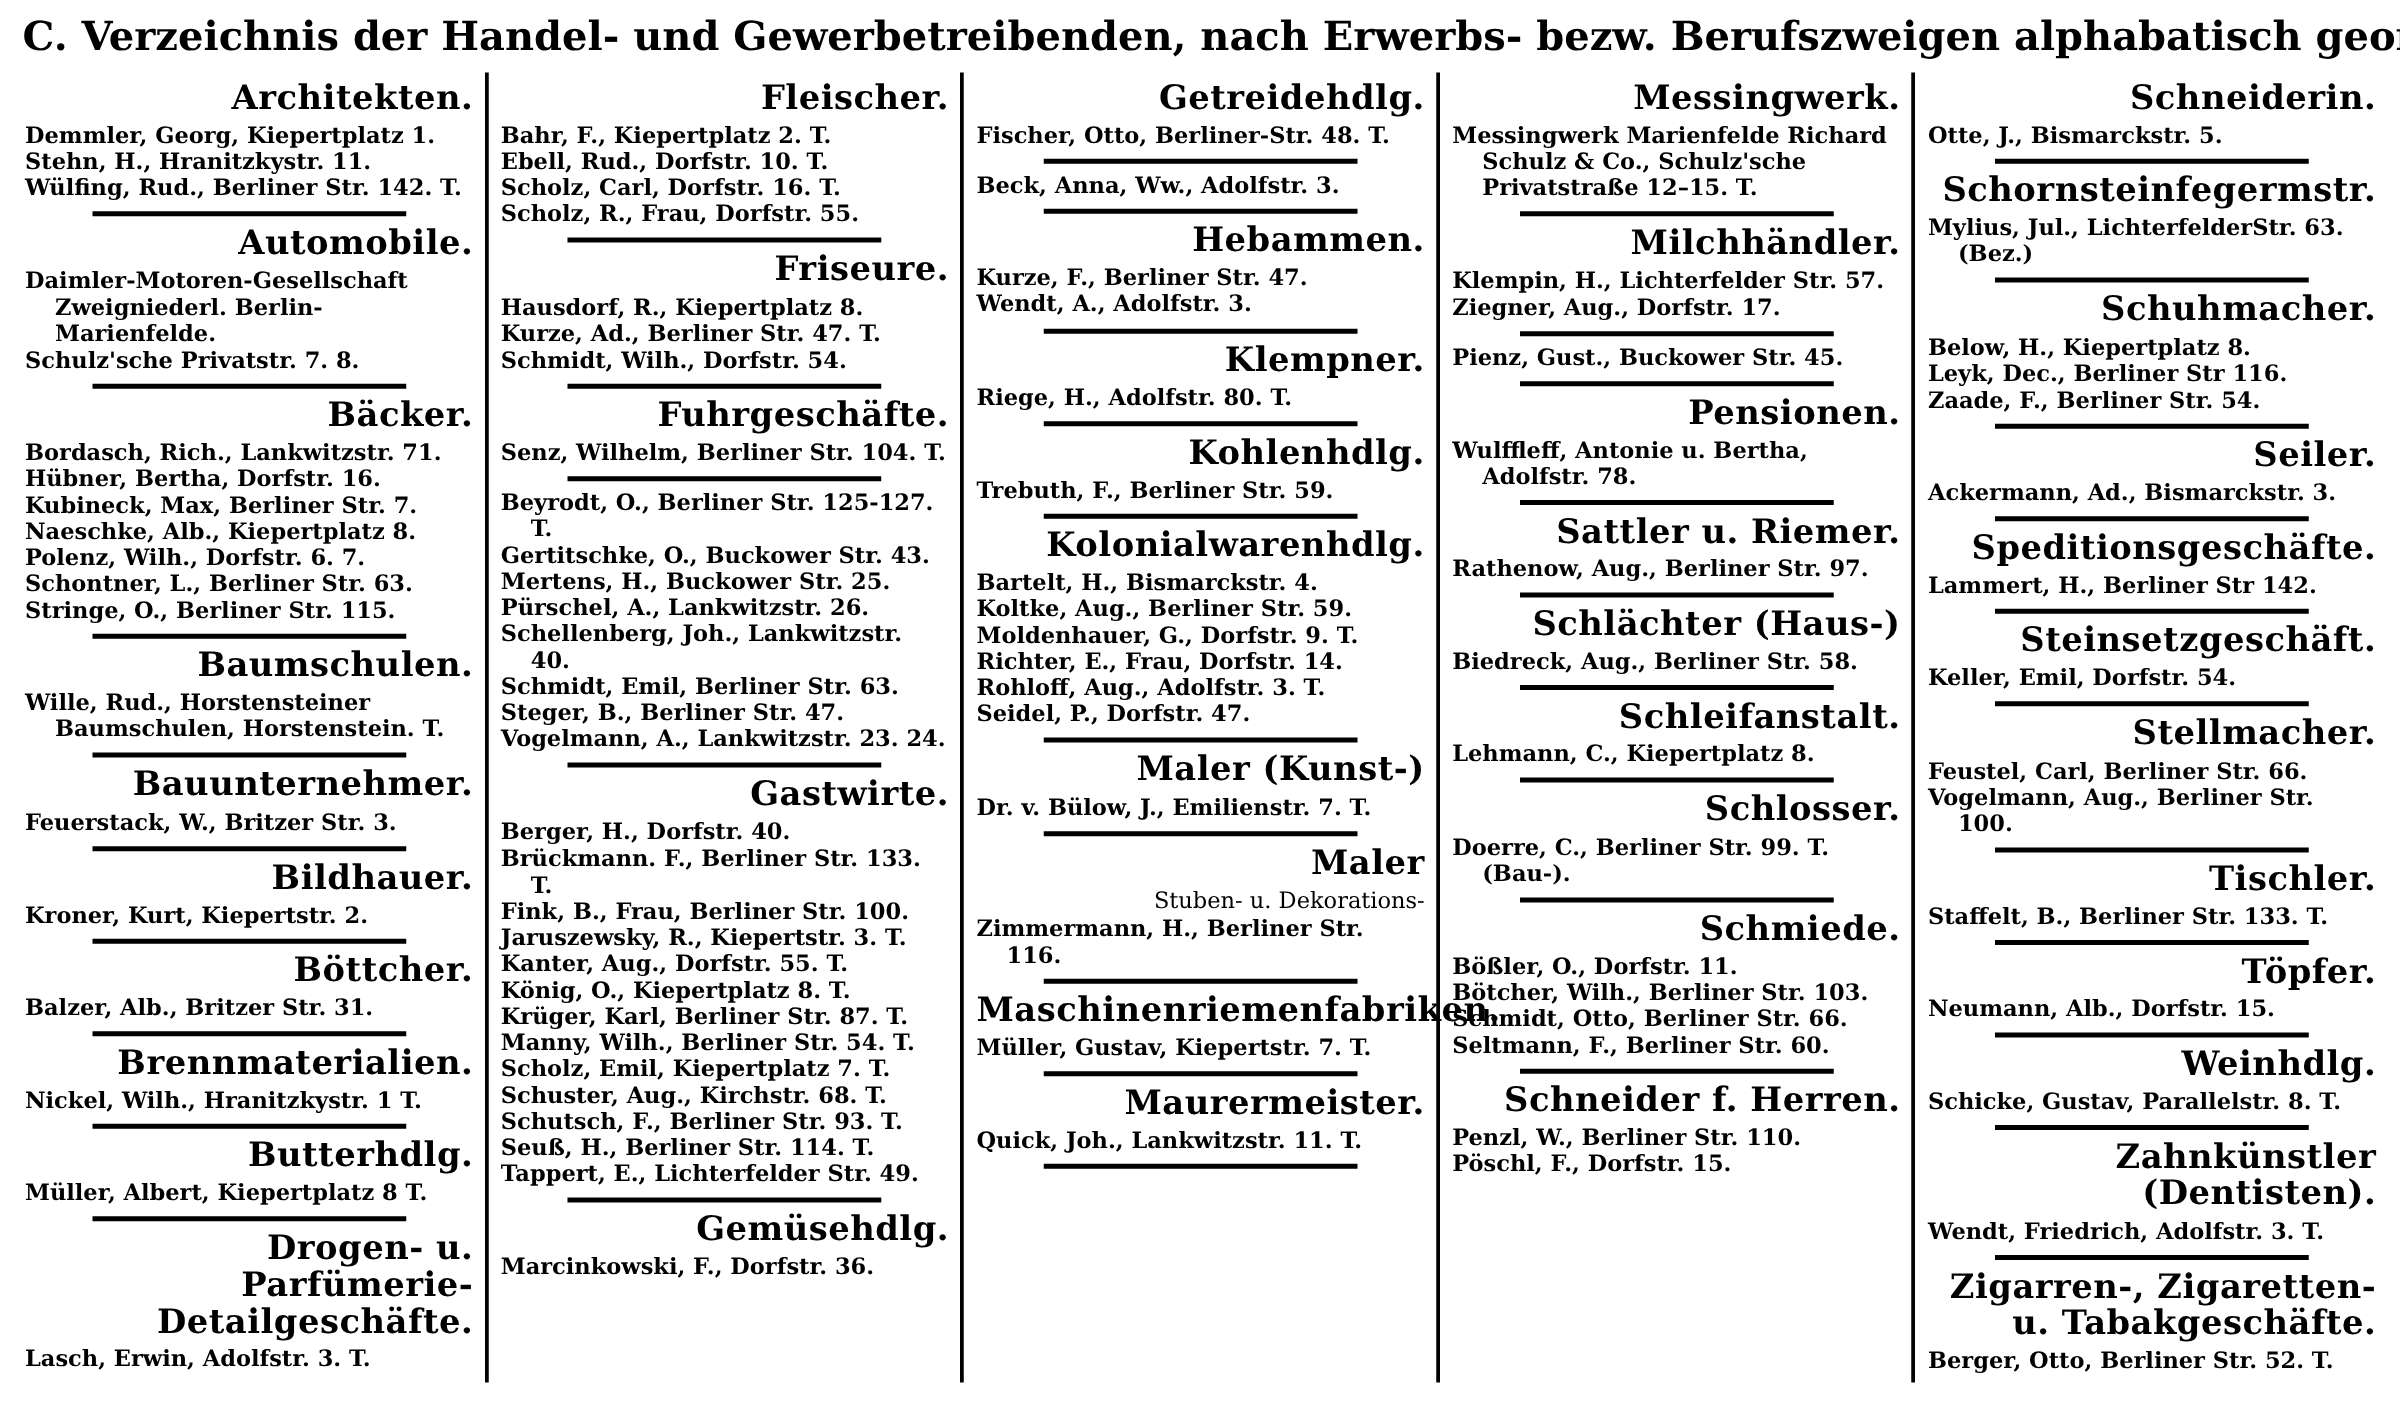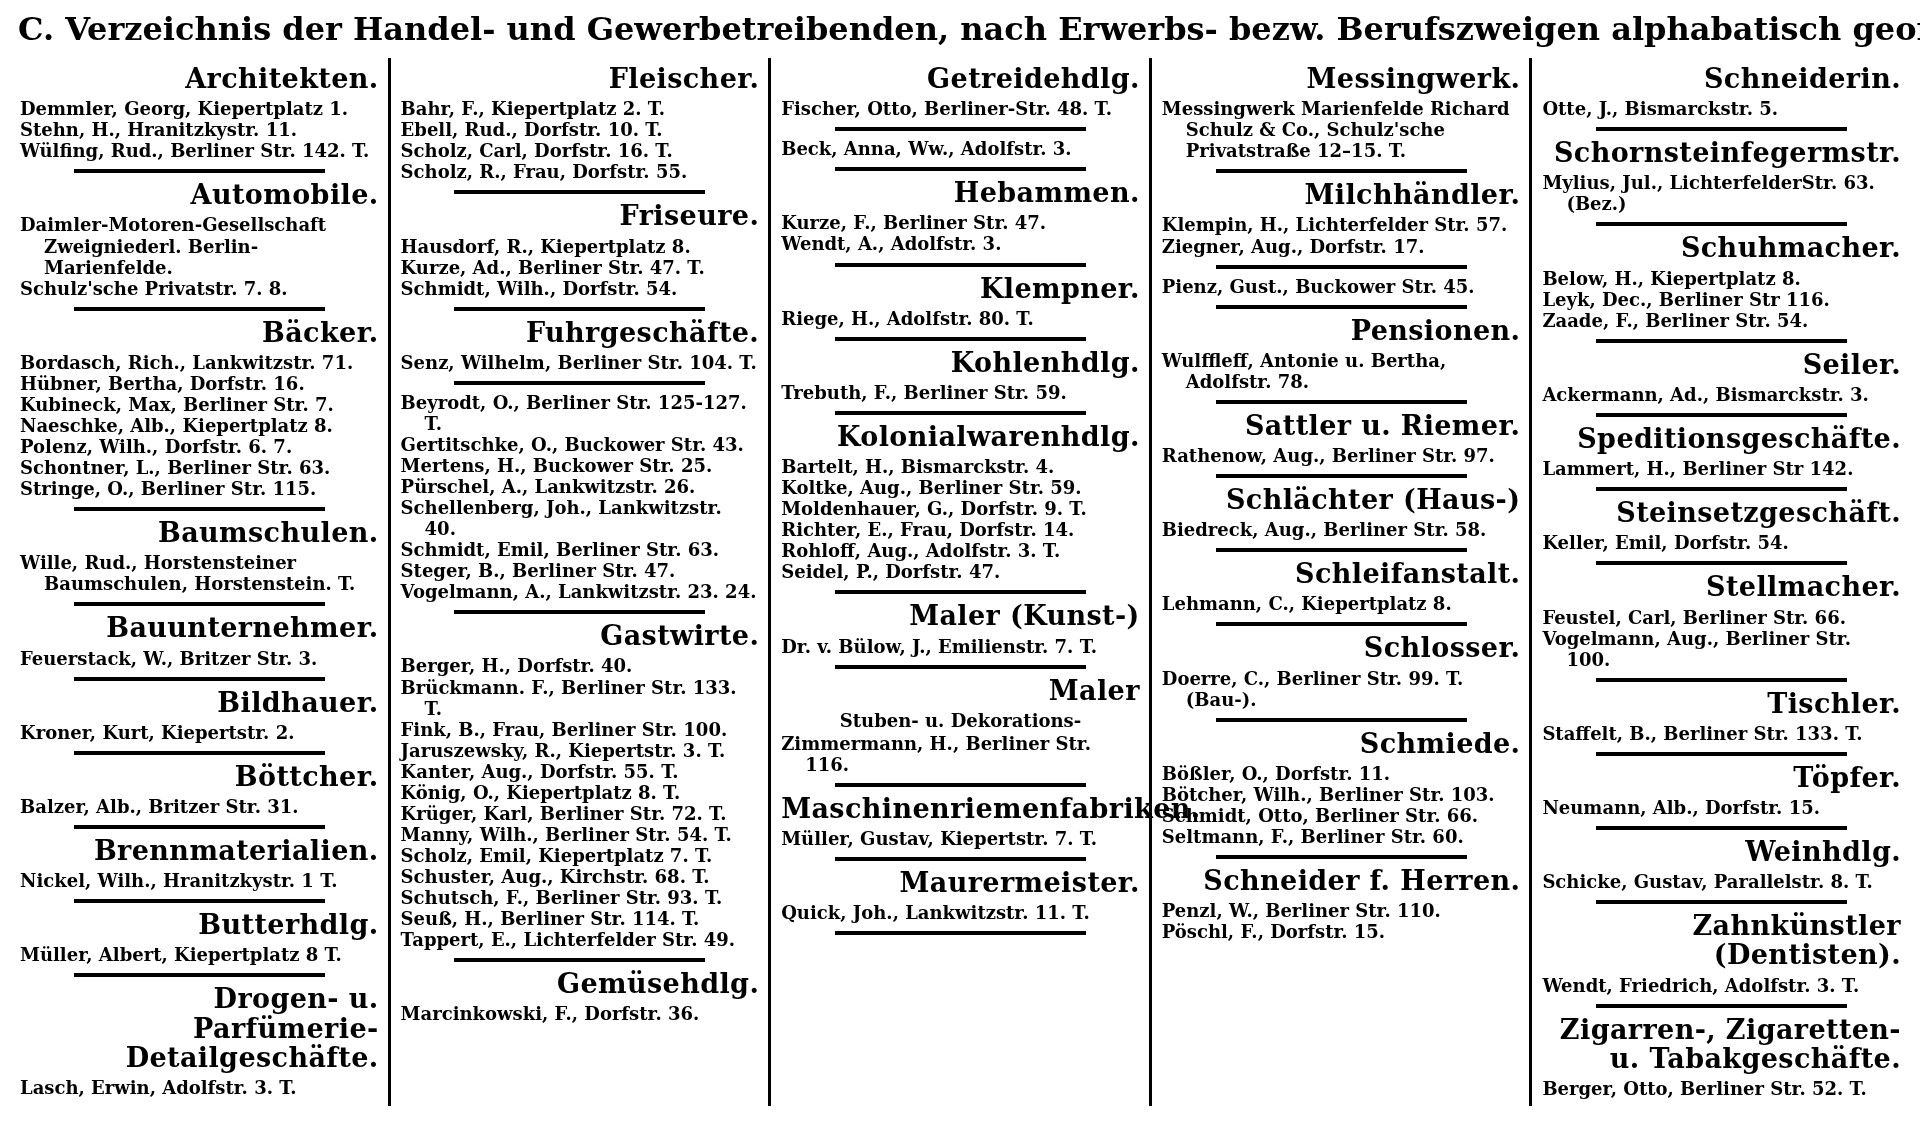--- a/index.html
+++ b/index.html
@@ -30,23 +30,23 @@
   .section{margin-bottom:2px;}
   .heading{
     text-align:right;
     font-size:27px;
     font-weight:bold;
     letter-spacing:0.4px;
     line-height:1.08;
     margin:2px 0 5px 0;
   }
   .subnote{
-    text-align:center;
+    text-align:right;
     font-size:18px;
-    font-weight:bold;
+    font-weight:normal;
     margin:0 0 2px 0;
   }
   .entry{
     margin:0;
     font-size:18px;
     font-weight:bold;
     line-height:1.17;
     padding-left:24px;
     text-indent:-24px;
   }
@@ -155,21 +155,21 @@
         </div>
         <div class="rule"></div>
         <div class="section">
           <div class="heading">Gastwirte.</div>
           <p class="entry">Berger, H., Dorfstr. 40.</p>
           <p class="entry">Brückmann. F., Berliner Str. 133. T.</p>
           <p class="entry">Fink, B., Frau, Berliner Str. 100.</p>
           <p class="entry">Jaruszewsky, R., Kiepertstr. 3. T.</p>
           <p class="entry">Kanter, Aug., Dorfstr. 55. T.</p>
           <p class="entry">König, O., Kiepertplatz 8. T.</p>
-          <p class="entry">Krüger, Karl, Berliner Str. 72. T.</p>
+          <p class="entry">Krüger, Karl, Berliner Str. 87. T.</p>
           <p class="entry">Manny, Wilh., Berliner Str. 54. T.</p>
           <p class="entry">Scholz, Emil, Kiepertplatz 7. T.</p>
           <p class="entry">Schuster, Aug., Kirchstr. 68. T.</p>
           <p class="entry">Schutsch, F., Berliner Str. 93. T.</p>
           <p class="entry">Seuß, H., Berliner Str. 114. T.</p>
           <p class="entry">Tappert, E., Lichterfelder Str. 49.</p>
         </div>
         <div class="rule"></div>
         <div class="section">
           <div class="heading">Gemüsehdlg.</div>

